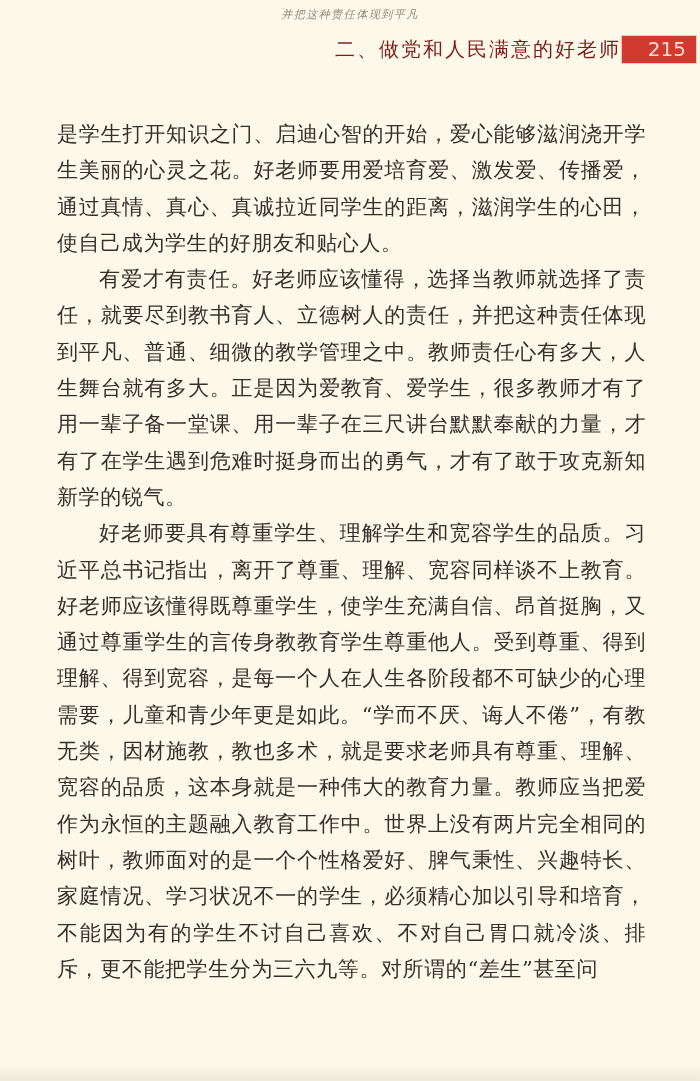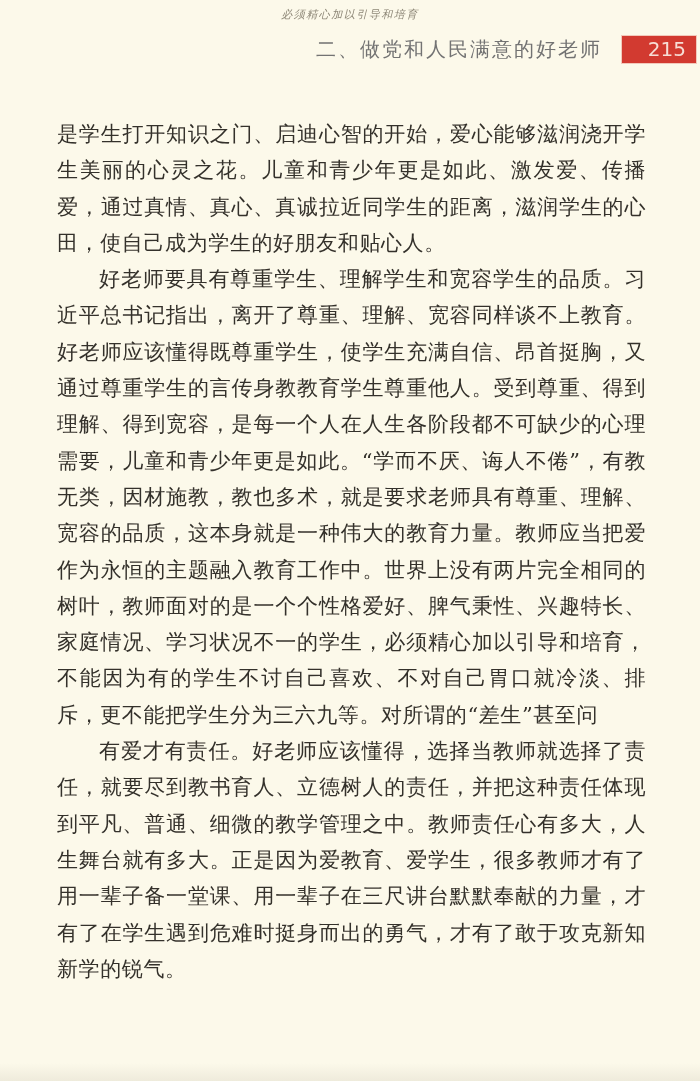--- a/index.html
+++ b/index.html
@@ -43,22 +43,22 @@
     right: 0;
     height: 28px;
     display: flex;
     justify-content: flex-end;
     align-items: center;
   }
   .chapter-title {
     font-family: "DejaVu Sans", sans-serif;
     font-size: 20px;
     letter-spacing: 2px;
-    color: #737373;
-    margin-right: 20px;
+    color: #7f1d1d;
+    margin-right: 1px;
     white-space: nowrap;
   }
   .page-num-box {
     width: 74px;
     height: 27px;
     background: #d23a30;
     color: #f7ddd5;
     font-family: "DejaVu Sans", sans-serif;
     font-size: 20px;
     line-height: 27px;
@@ -82,26 +82,26 @@
     text-justify: inter-ideograph;
     color: #34312b;
   }
   .body-text p.indent { text-indent: 2em; }
 </style>
 </head>
 <body>
 
 <div class="page">
 
-  <div class="running-head">必须精心加以引导和培育</div>
+  <div class="running-head">并把这种责任体现到平凡</div>
 
   <div class="header-row">
     <div class="chapter-title">二、做党和人民满意的好老师</div>
     <div class="page-num-box">215</div>
   </div>
 
   <div class="body-text">
-    <p>是学生打开知识之门、启迪心智的开始，爱心能够滋润浇开学生美丽的心灵之花。儿童和青少年更是如此、激发爱、传播爱，通过真情、真心、真诚拉近同学生的距离，滋润学生的心田，使自己成为学生的好朋友和贴心人。</p>
+    <p>是学生打开知识之门、启迪心智的开始，爱心能够滋润浇开学生美丽的心灵之花。好老师要用爱培育爱、激发爱、传播爱，通过真情、真心、真诚拉近同学生的距离，滋润学生的心田，使自己成为学生的好朋友和贴心人。</p>
+    <p class="indent">有爱才有责任。好老师应该懂得，选择当教师就选择了责任，就要尽到教书育人、立德树人的责任，并把这种责任体现到平凡、普通、细微的教学管理之中。教师责任心有多大，人生舞台就有多大。正是因为爱教育、爱学生，很多教师才有了用一辈子备一堂课、用一辈子在三尺讲台默默奉献的力量，才有了在学生遇到危难时挺身而出的勇气，才有了敢于攻克新知新学的锐气。</p>
     <p class="indent">好老师要具有尊重学生、理解学生和宽容学生的品质。习近平总书记指出，离开了尊重、理解、宽容同样谈不上教育。好老师应该懂得既尊重学生，使学生充满自信、昂首挺胸，又通过尊重学生的言传身教教育学生尊重他人。受到尊重、得到理解、得到宽容，是每一个人在人生各阶段都不可缺少的心理需要，儿童和青少年更是如此。“学而不厌、诲人不倦”，有教无类，因材施教，教也多术，就是要求老师具有尊重、理解、宽容的品质，这本身就是一种伟大的教育力量。教师应当把爱作为永恒的主题融入教育工作中。世界上没有两片完全相同的树叶，教师面对的是一个个性格爱好、脾气秉性、兴趣特长、家庭情况、学习状况不一的学生，必须精心加以引导和培育，不能因为有的学生不讨自己喜欢、不对自己胃口就冷淡、排斥，更不能把学生分为三六九等。对所谓的“差生”甚至问</p>
-    <p class="indent">有爱才有责任。好老师应该懂得，选择当教师就选择了责任，就要尽到教书育人、立德树人的责任，并把这种责任体现到平凡、普通、细微的教学管理之中。教师责任心有多大，人生舞台就有多大。正是因为爱教育、爱学生，很多教师才有了用一辈子备一堂课、用一辈子在三尺讲台默默奉献的力量，才有了在学生遇到危难时挺身而出的勇气，才有了敢于攻克新知新学的锐气。</p>
   </div>
 
 </div>
 
 </body></html>

